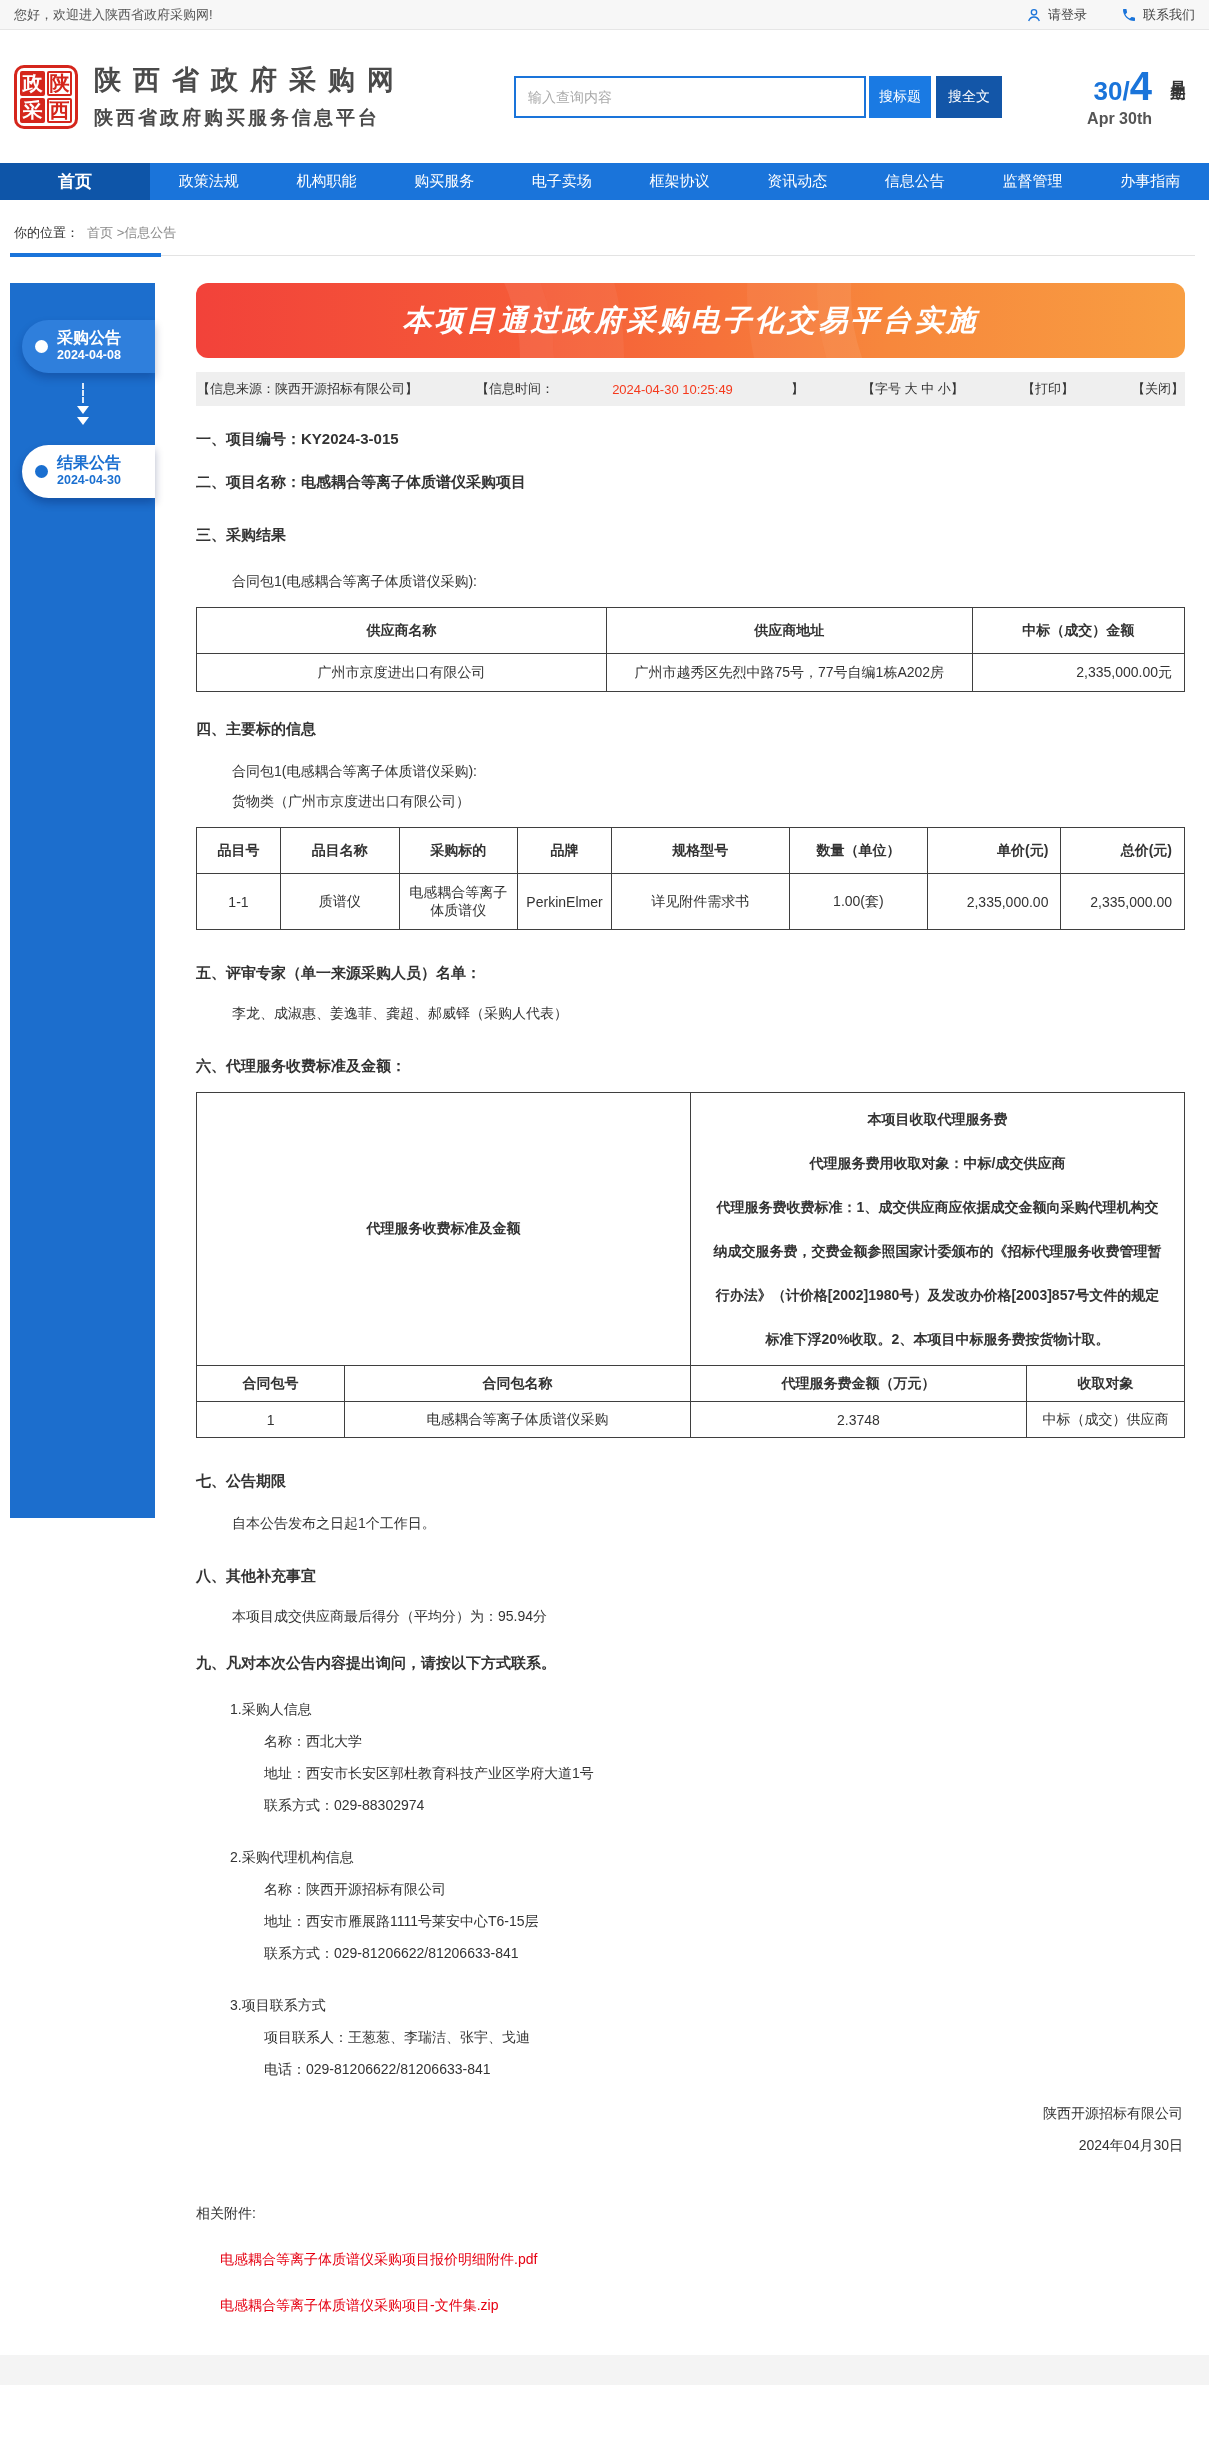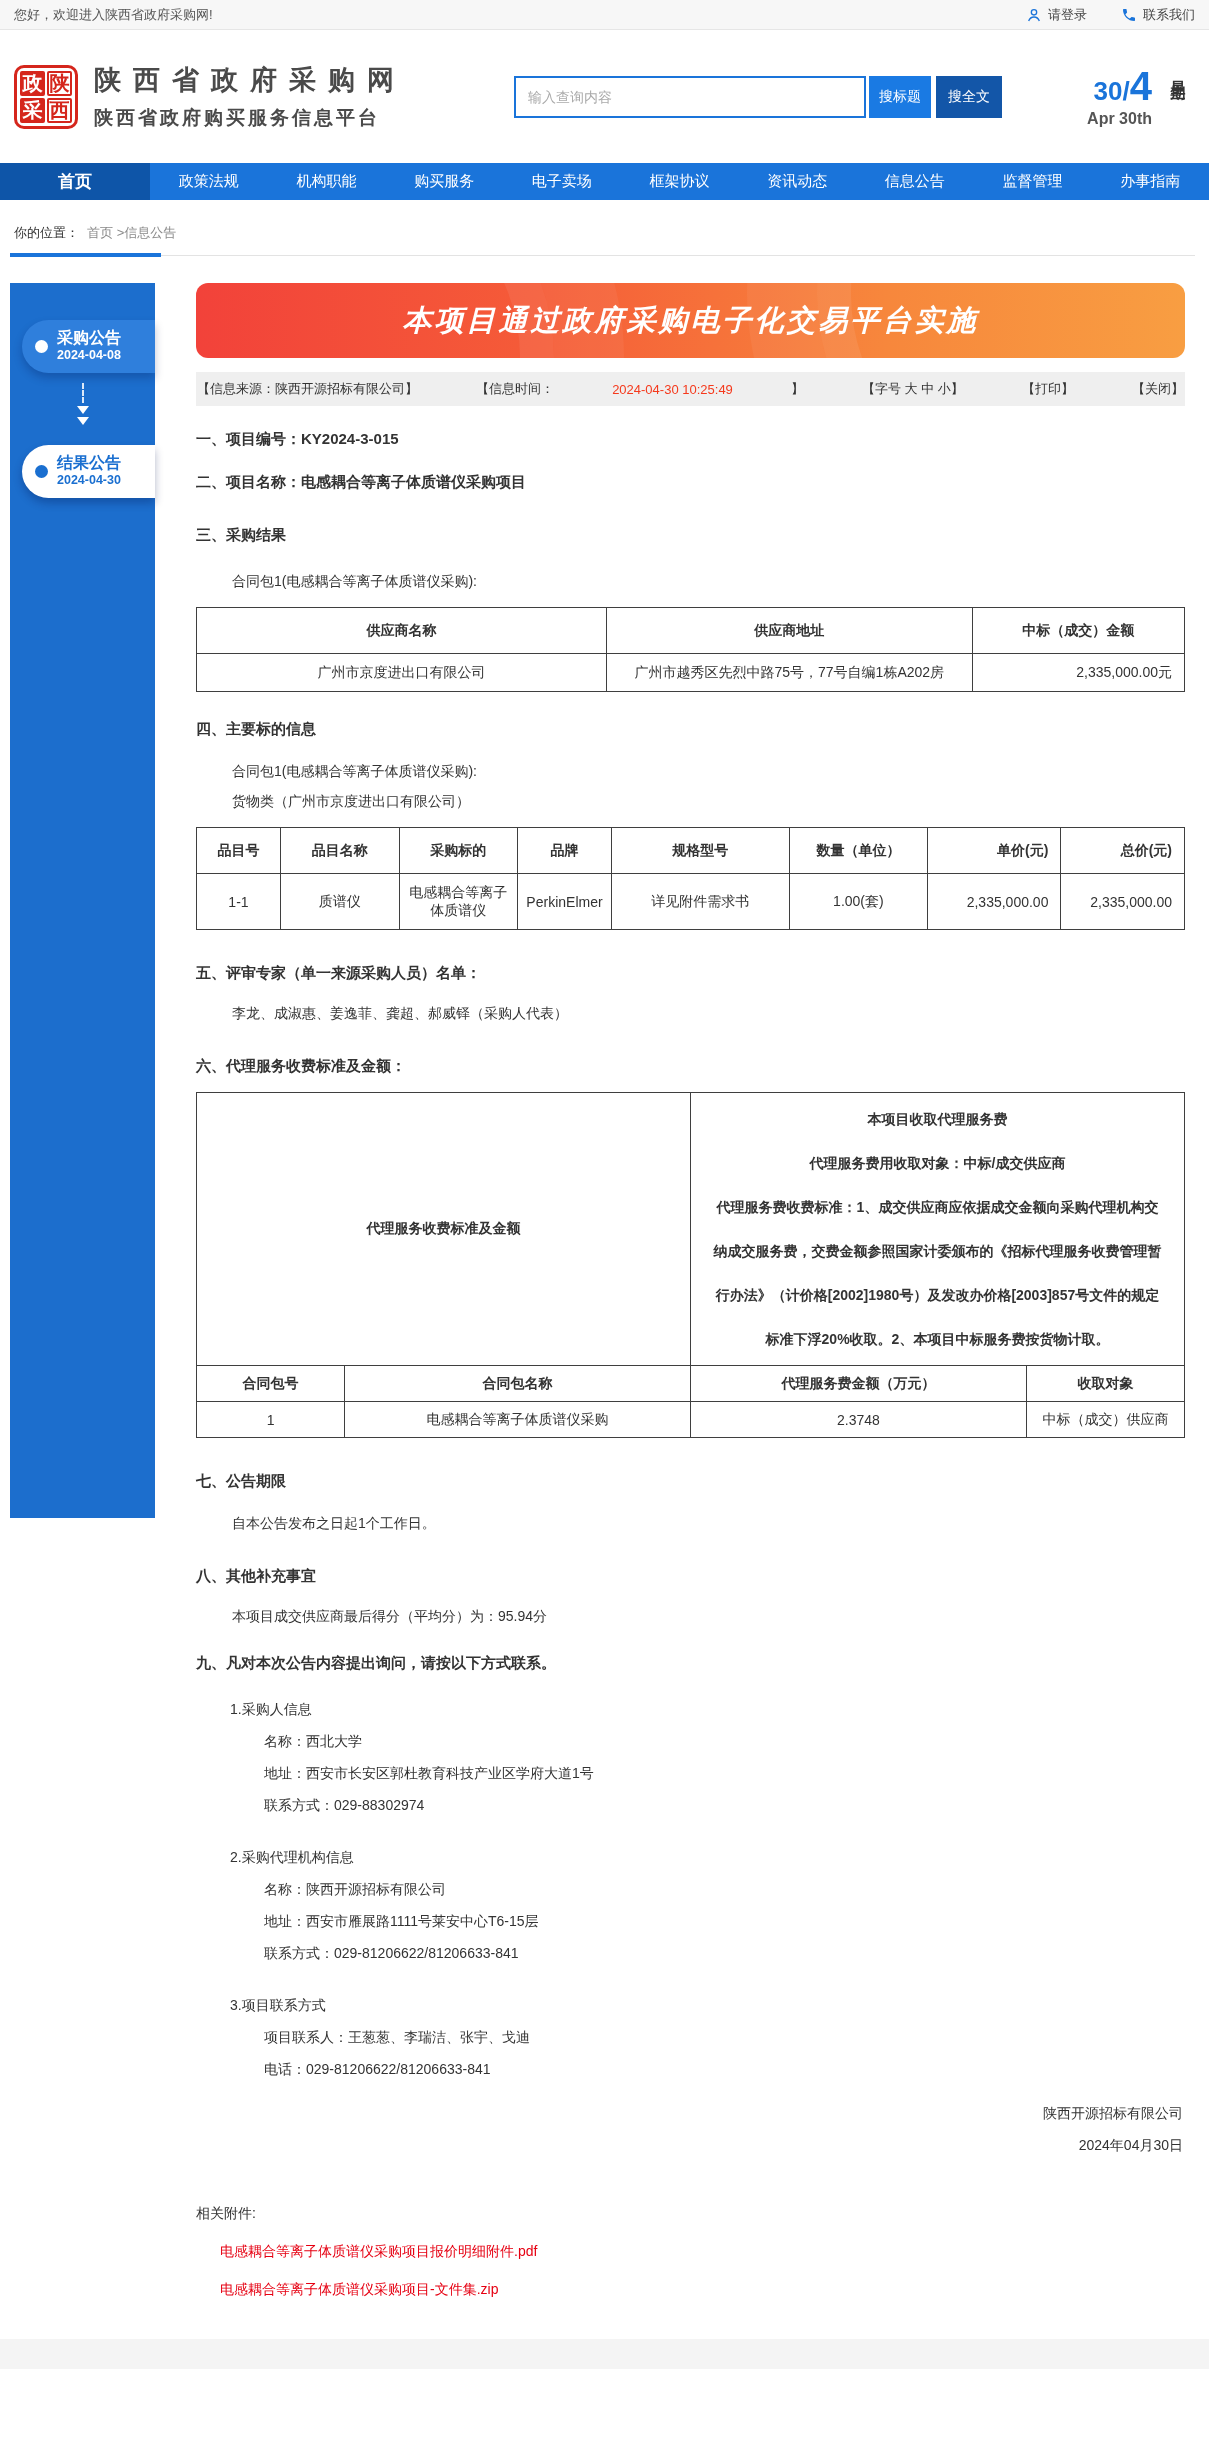--- a/index.html
+++ b/index.html
@@ -92,21 +92,21 @@
   .t2 td { height:56px; }
   .t3-big td { height:200px; }
   .t3-left { width:50%; font-weight:bold; }
   .t3-right p { font-weight:bold; line-height:44px; padding:0 16px; }
   .t3 th, .t3 td { height:36px; }
 
   .cg-title { margin-top:20px; font-size:14px; padding-left:34px; line-height:32px; }
   .cg-line  { font-size:14px; padding-left:68px; line-height:32px; }
   .sig { margin-top:12px; text-align:right; font-size:14px; line-height:32px; padding-right:2px; }
   .attach-label { margin-top:44px; font-size:14px; }
-  .attach-link { display:block; margin-top:20px; padding-left:24px; color:#e60012; font-size:14px; cursor:pointer; text-decoration:none; }
+  .attach-link { display:block; margin-top:28px; padding-left:24px; color:#e60012; font-size:14px; cursor:pointer; text-decoration:none; }
 
   
   .grayband { height:30px; background:#f4f4f4; }
 </style>
 </head>
 <body>
 
 <div class="topbar">
   <span>您好，欢迎进入陕西省政府采购网!</span>
   <div class="topbar-right">

